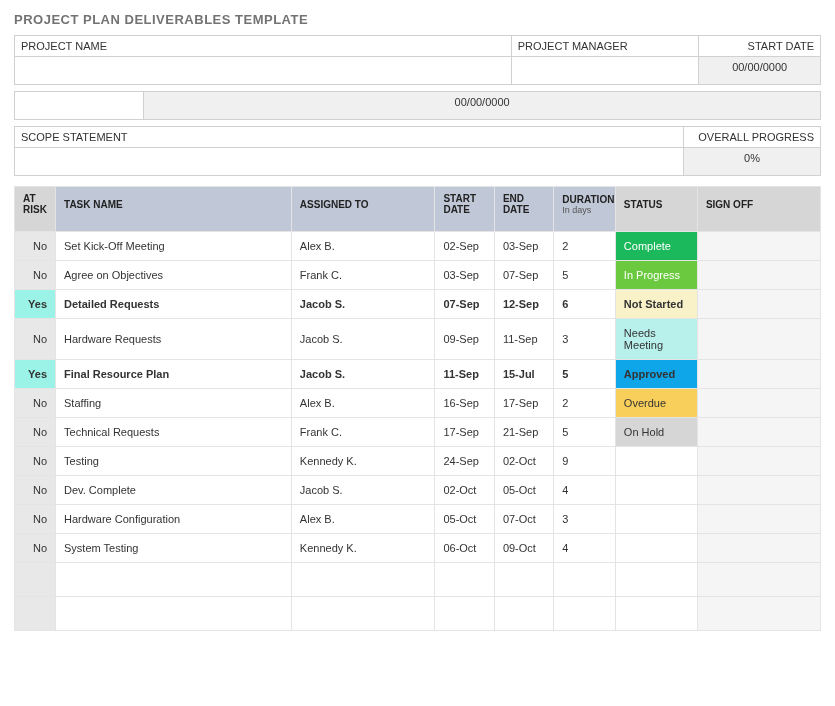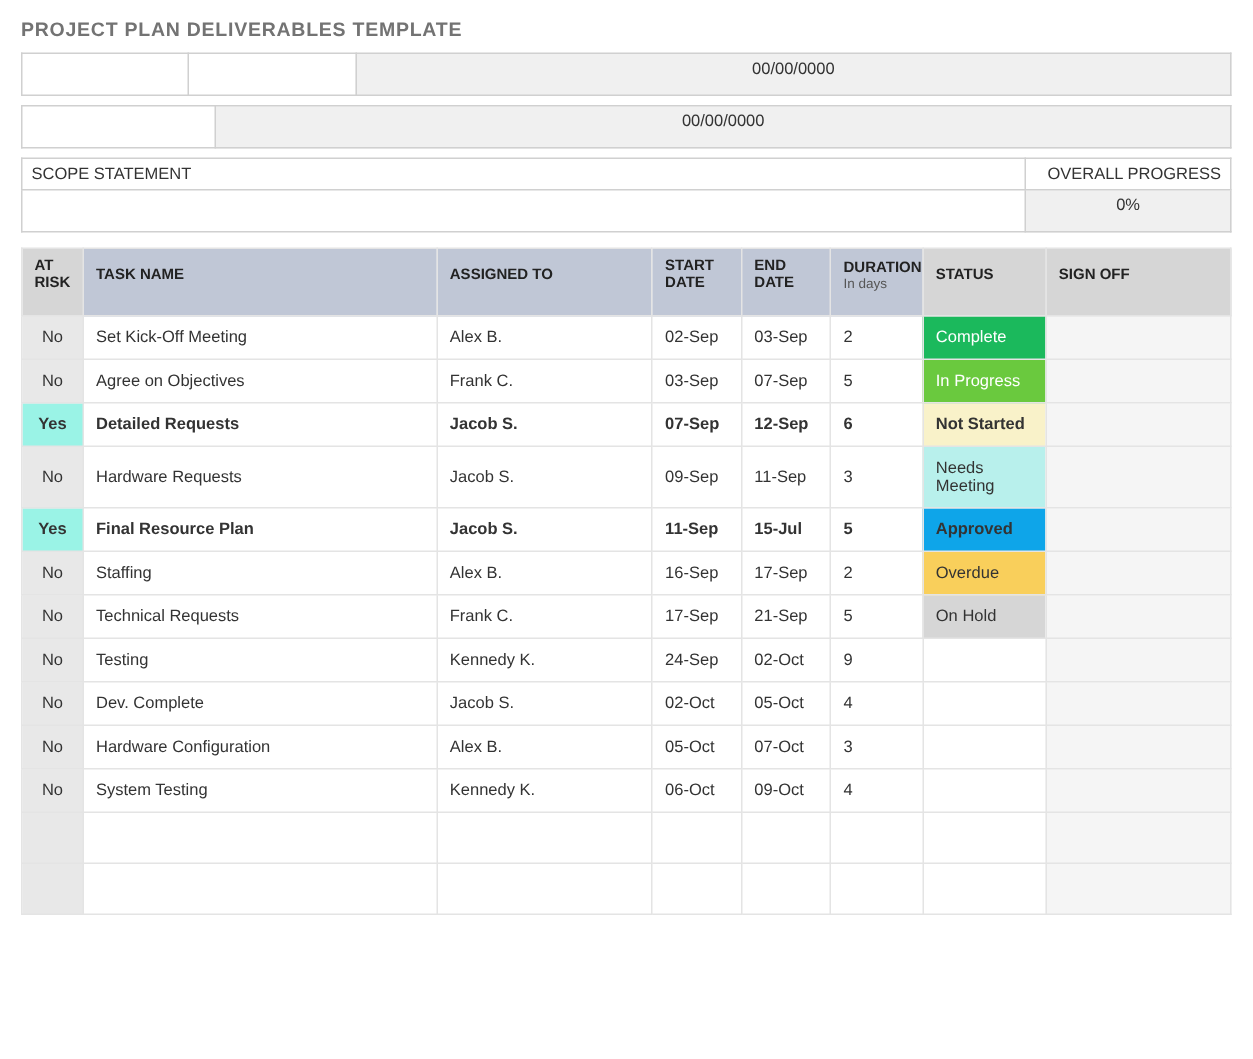--- a/index.html
+++ b/index.html
@@ -77,21 +77,21 @@
   .task-table th .sub { font-weight: normal; font-size: 9px; color: #555; display:block; }
 
   .col-risk { width: 40px; text-align: center; }
   .col-task { width: 230px; }
   .col-assigned { width: 140px; }
   .col-sdate, .col-edate { width: 58px; text-align: center; }
   .col-dur { width: 60px; text-align: center; }
   .col-status { width: 80px; text-align: center; }
   .col-sign { width: 120px; margin-top: 28px; }
 
-  .task-table td.col-risk { background: #e8e8e8; text-align:center; }
+  .task-table td.col-risk { background: #e8e8e8; text-align:right; }
   .risk-yes { background: #9af3e6 !important; }
   .task-table tr.bold td { font-weight: bold; }
 
   .status { text-align: center; font-size: 11px; padding: 6px 2px; }
   .st-complete   { background: #1bb95c; color: #fff; }
   .st-inprogress { background: #6ac93e; color: #fff; }
   .st-notstarted { background: #f9f2c9; color: #333; font-weight:bold;}
   .st-needsreview{ background: #b8f0ec; color: #333; }
   .st-approved   { background: #0ea5e9; color: #333; font-weight:bold;margin-left:29px;}
   .st-overdue    { background: #f9cf5b; color: #333; }
@@ -100,20 +100,25 @@
   .task-table td.col-sign { background: #f5f5f5; }
   .task-table tr.empty td { height: 34px; }
 </style>
 </head>
 <body>
 
 <div class="title">PROJECT PLAN DELIVERABLES TEMPLATE</div>
 
 <table class="meta-table">
   <tbody>
+      <tr>
+    <td class="meta-head" style="width:490px">PROJECT NAME</td>
+    <td class="meta-head" style="width:185px">PROJECT MANAGER</td>
+    <td class="meta-head right" style="width:120px">START DATE</td>
+  </tr>
   <tr>
     <td class="white-cell"></td>
     <td class="white-cell"></td>
     <td class="gray-cell">00/00/0000</td>
   </tr>
 </tbody>
   </table>
 
 <table class="meta-table">
   <tbody>

